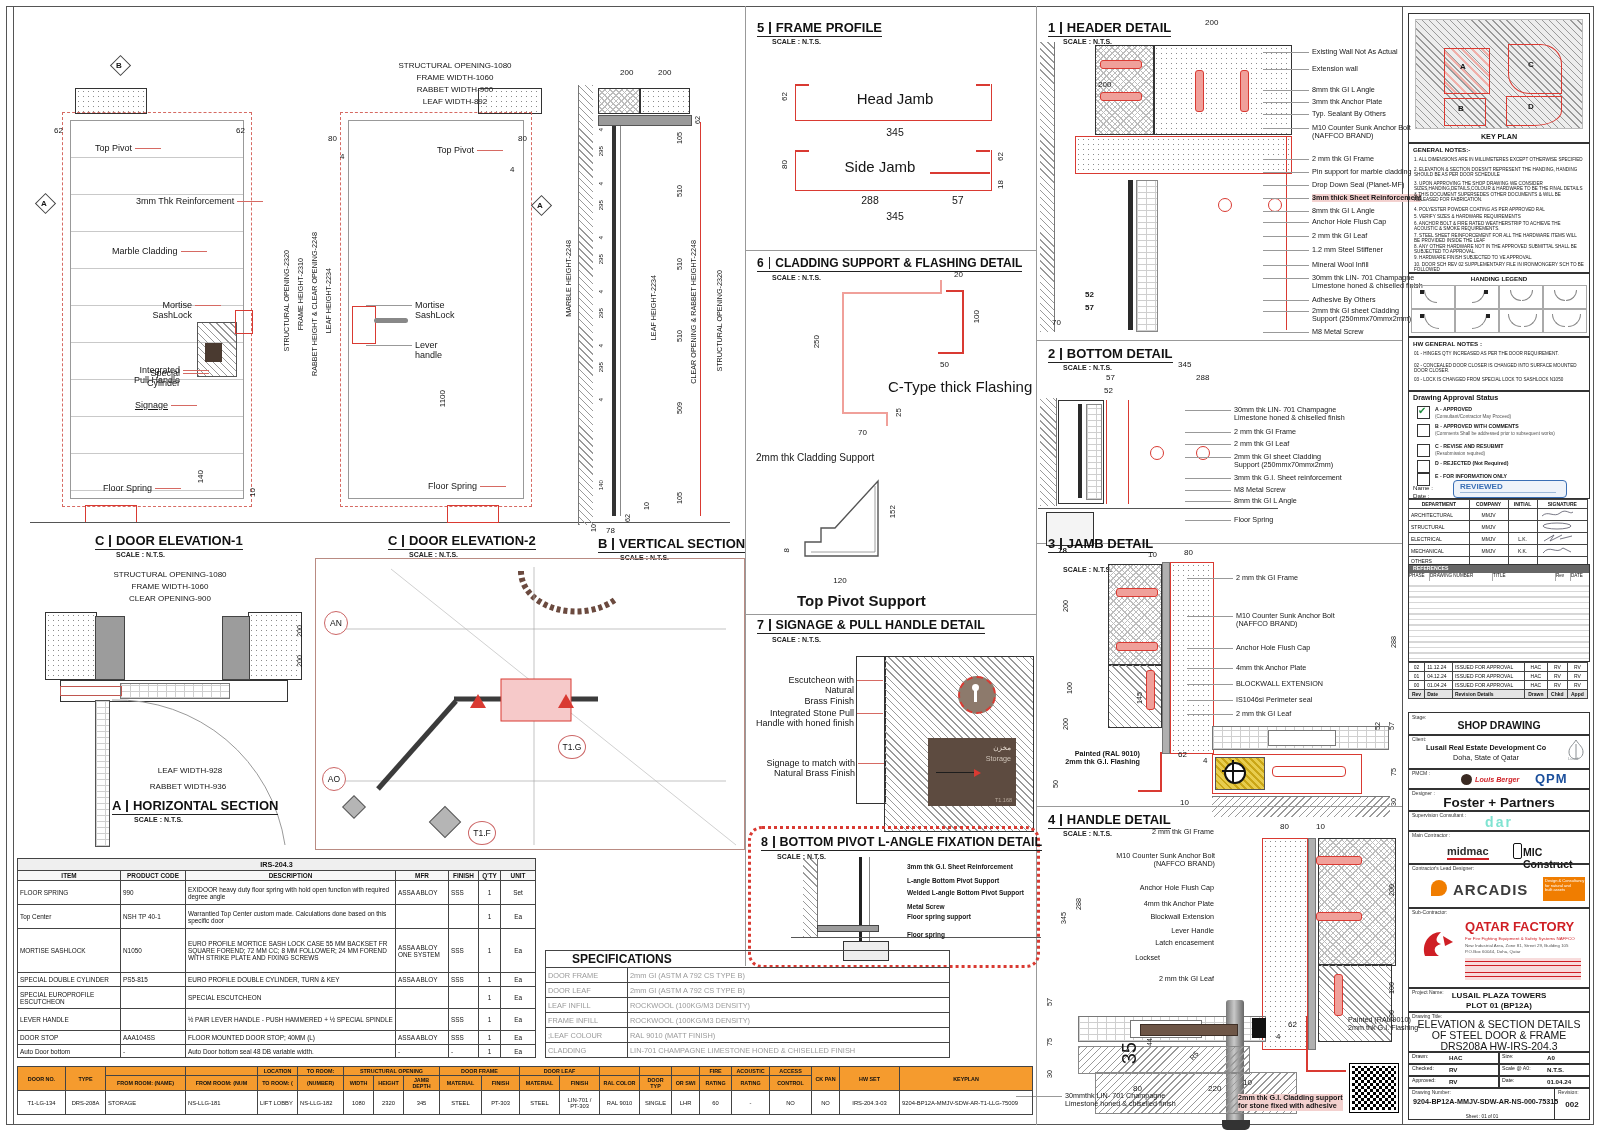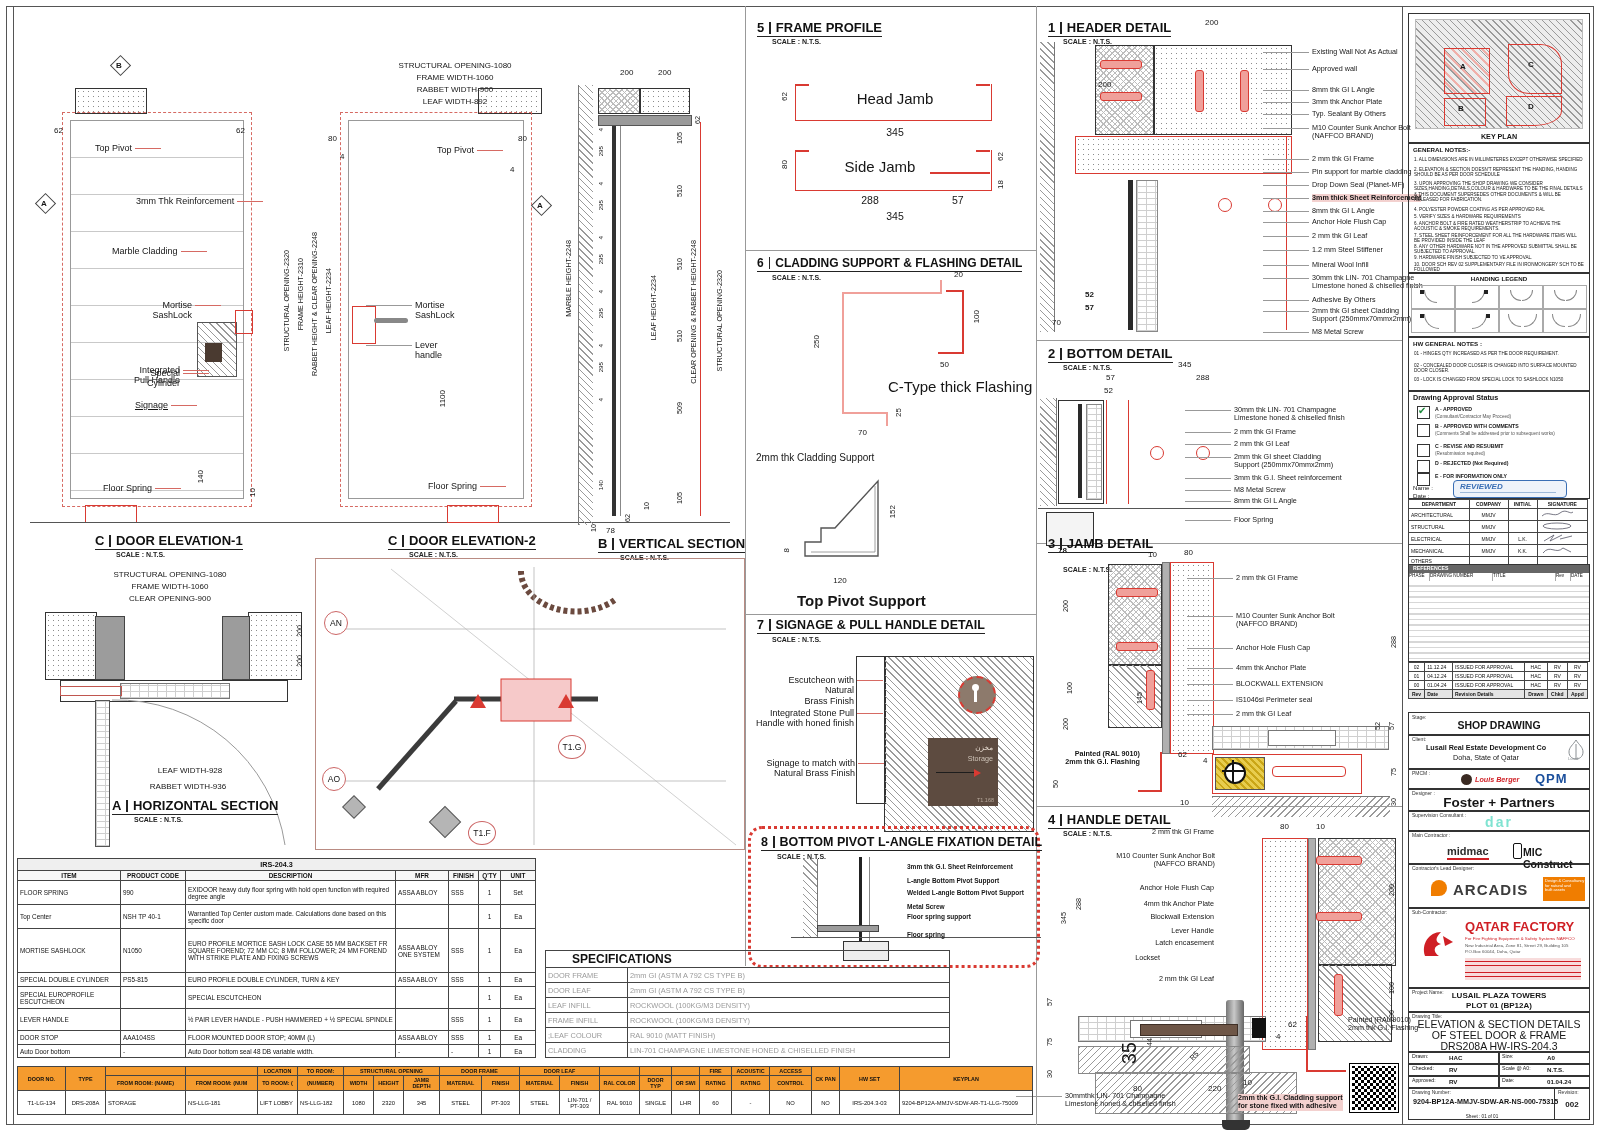--- a/index.html
+++ b/index.html
@@ -255,21 +255,21 @@
   </div>
 
   <div>
     <div class="dt" style="left:757px;top:618px;font-size:12.5px;"><span>7</span><span class="bar"></span><span>SIGNAGE &amp; PULL HANDLE DETAIL</span></div>
     <div class="ds" style="left:772px;top:636px;">SCALE : N.T.S.</div>
     <div class="a box" style="left:856px;top:656px;width:28px;height:146px;background:#fff;"></div>
     <div class="a hd box" style="left:884px;top:656px;width:148px;height:174px;"></div>
     <div class="a" style="left:958px;top:676px;width:34px;height:34px;border-radius:50%;background:#8d7a6c;border:2px dashed #d93a32;"></div>
     <div class="a" style="left:972px;top:684px;width:7px;height:7px;border-radius:50%;background:#fff;"></div>
     <div class="a" style="left:974px;top:690px;width:3.4px;height:12px;background:#fff;"></div>
-    <div class="a" style="left:928px;top:738px;width:70px;height:68px;background:#5d4b40;">
+    <div class="a" style="left:928px;top:738px;width:88px;height:68px;background:#5d4b40;">
       <div class="L s7 r" style="right:5px;top:6px;left:5px;color:#e9ded3;">مخزن</div>
       <div class="L s7 r" style="right:5px;top:17px;left:5px;color:#cfc4b8;">Storage</div>
       <div class="a" style="left:8px;top:34px;width:40px;height:1.4px;background:#1d1d1d;"></div>
       <div class="a" style="left:46px;top:31px;width:0;height:0;border-left:7px solid #d93a32;border-top:4px solid transparent;border-bottom:4px solid transparent;"></div>
       <div class="L r" style="right:4px;bottom:3px;font-size:5.5px;color:#b8aa9c;position:absolute;">T1.168</div>
     </div>
     <div class="L r lr" style="left:758px;top:675px;width:96px;">Escutcheon with Natural
 Brass Finish</div>
     <div class="L r lr" style="left:748px;top:708px;width:106px;">Integrated Stone Pull
 Handle with honed finish</div>
@@ -309,21 +309,21 @@
     <div class="L s8" style="left:1098px;top:80px;">200</div>
     <div class="a" style="left:1128px;top:180px;width:5px;height:150px;background:#2a2a2a;"></div>
     <div class="a hblk" style="left:1136px;top:180px;width:20px;height:150px;border:1px solid #888;"></div>
     <div class="a redline" style="left:1286px;top:136px;width:1.4px;height:194px;"></div>
     <div class="a" style="left:1218px;top:198px;width:12px;height:12px;border:1.4px solid #d93a32;border-radius:50%;"></div>
     <div class="a" style="left:1268px;top:198px;width:12px;height:12px;border:1.4px solid #d93a32;border-radius:50%;"></div>
     <div class="L s8 b" style="left:1085px;top:290px;">52</div>
     <div class="L s8 b" style="left:1085px;top:303px;">57</div>
     <div class="L s8" style="left:1052px;top:318px;">70</div>
     <div class="L s7 ll" style="left:1312px;top:48px;">Existing Wall Not As Actual</div>
-    <div class="L s7 ll" style="left:1312px;top:65px;">Approved wall</div>
+    <div class="L s7 ll" style="left:1312px;top:65px;">Extension wall</div>
     <div class="L s7 ll" style="left:1312px;top:86px;">8mm thk GI L Angle</div>
     <div class="L s7 ll" style="left:1312px;top:98px;">3mm thk Anchor Plate</div>
     <div class="L s7 ll" style="left:1312px;top:110px;">Typ. Sealant By Others</div>
     <div class="L s7 ll" style="left:1312px;top:124px;">M10 Counter Sunk Anchor Bolt
 (NAFFCO BRAND)</div>
     <div class="L s7 ll" style="left:1312px;top:155px;">2 mm thk GI Frame</div>
     <div class="L s7 ll" style="left:1312px;top:168px;">Pin support for marble cladding</div>
     <div class="L s7 ll" style="left:1312px;top:181px;">Drop Down Seal (Planet-MF)</div>
     <div class="L s7 b ll" style="left:1312px;top:194px;background:#f3d1cf;">3mm thick Sheet Reinforcement</div>
     <div class="L s7 ll" style="left:1312px;top:207px;">8mm thk GI L Angle</div>
@@ -558,21 +558,21 @@
       <div class="a" style="left:8px;top:52px;width:11px;height:11px;border:1px solid #333;"></div>
       <div class="L s5 b" style="left:26px;top:52px;">C - REVISE AND RESUBMIT</div>
       <div class="L s4" style="left:26px;top:59px;color:#555;">(Resubmission required)</div>
       <div class="a" style="left:8px;top:68px;width:11px;height:11px;border:1px solid #333;"></div>
       <div class="L s5 b" style="left:26px;top:69px;">D - REJECTED (Not Required)</div>
       <div class="a" style="left:8px;top:81px;width:11px;height:11px;border:1px solid #333;"></div>
       <div class="L s5 b" style="left:26px;top:82px;">E - FOR INFORMATION ONLY</div>
       <div class="L s6" style="left:4px;top:92px;">Name :</div>
       <div class="L s6" style="left:4px;top:100px;">Date :</div>
       <div class="a" style="left:44px;top:88px;width:112px;height:16px;border:1.4px solid #3a6fb5;border-radius:4px;background:#eef3fa;">
-        <div class="L s8 b" style="left:6px;top:1px;color:#3a6fb5;font-style:italic;text-align:right;">REVIEWED</div>
+        <div class="L s8 b" style="left:6px;top:1px;color:#3a6fb5;text-align:right;">REVIEWED</div>
         <div class="a" style="left:6px;top:11px;width:96px;height:1.4px;background:#9db8d8;"></div>
       </div>
     </div>
     <table class="a" style="left:1408px;top:499px;width:180px;font-size:5px;">
       <tbody>
           <tr>
             <th>DEPARTMENT</th>
             <th>COMPANY</th>
             <th>INITIAL</th>
             <th>SIGNATURE</th>

